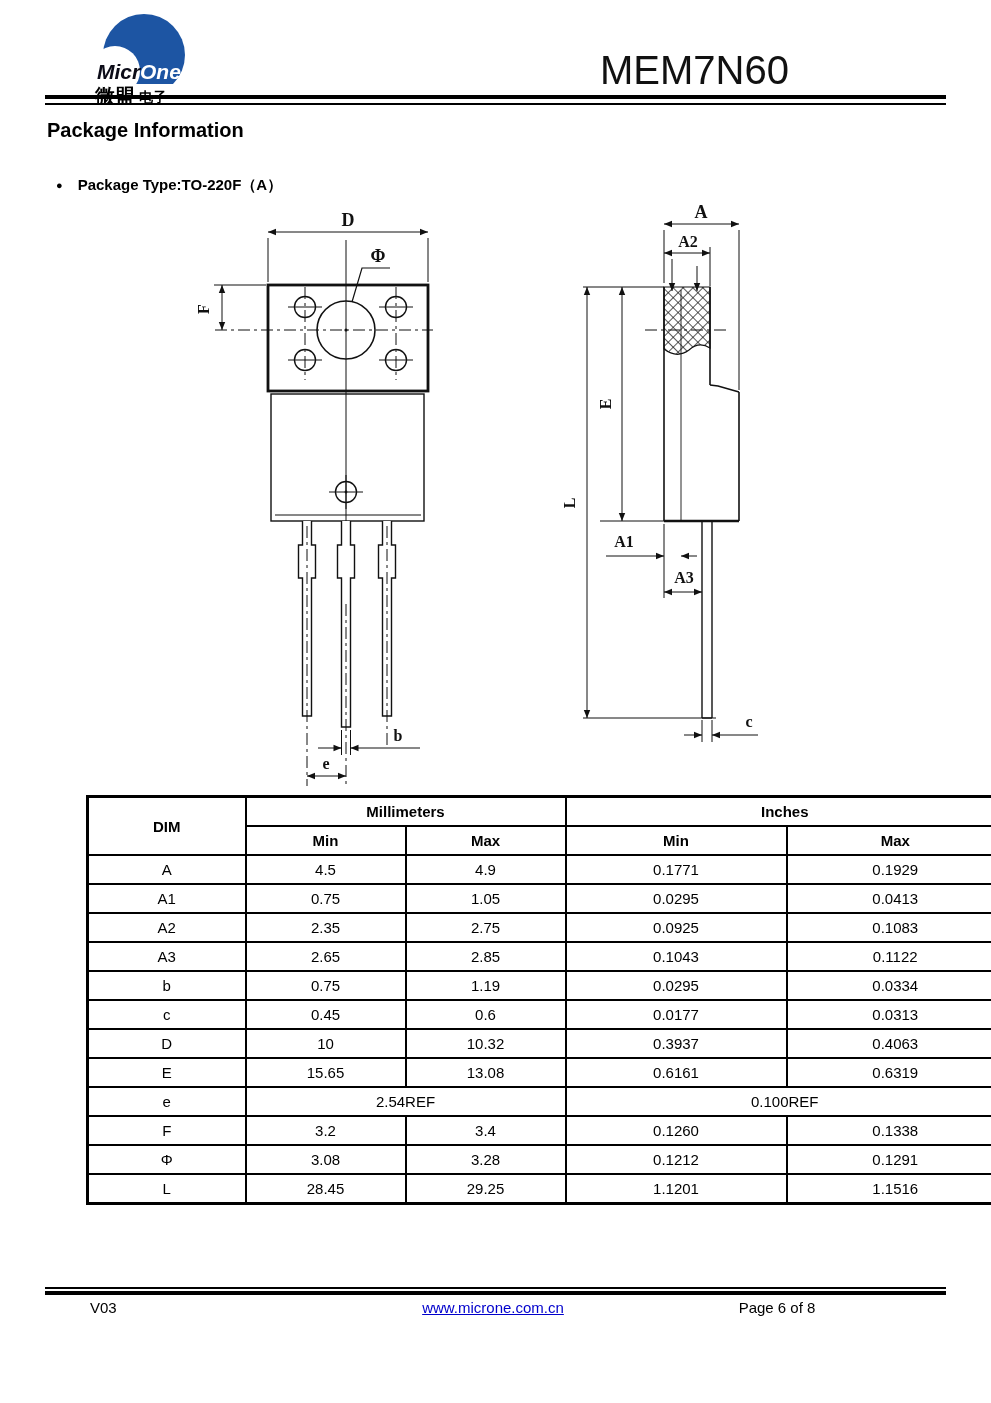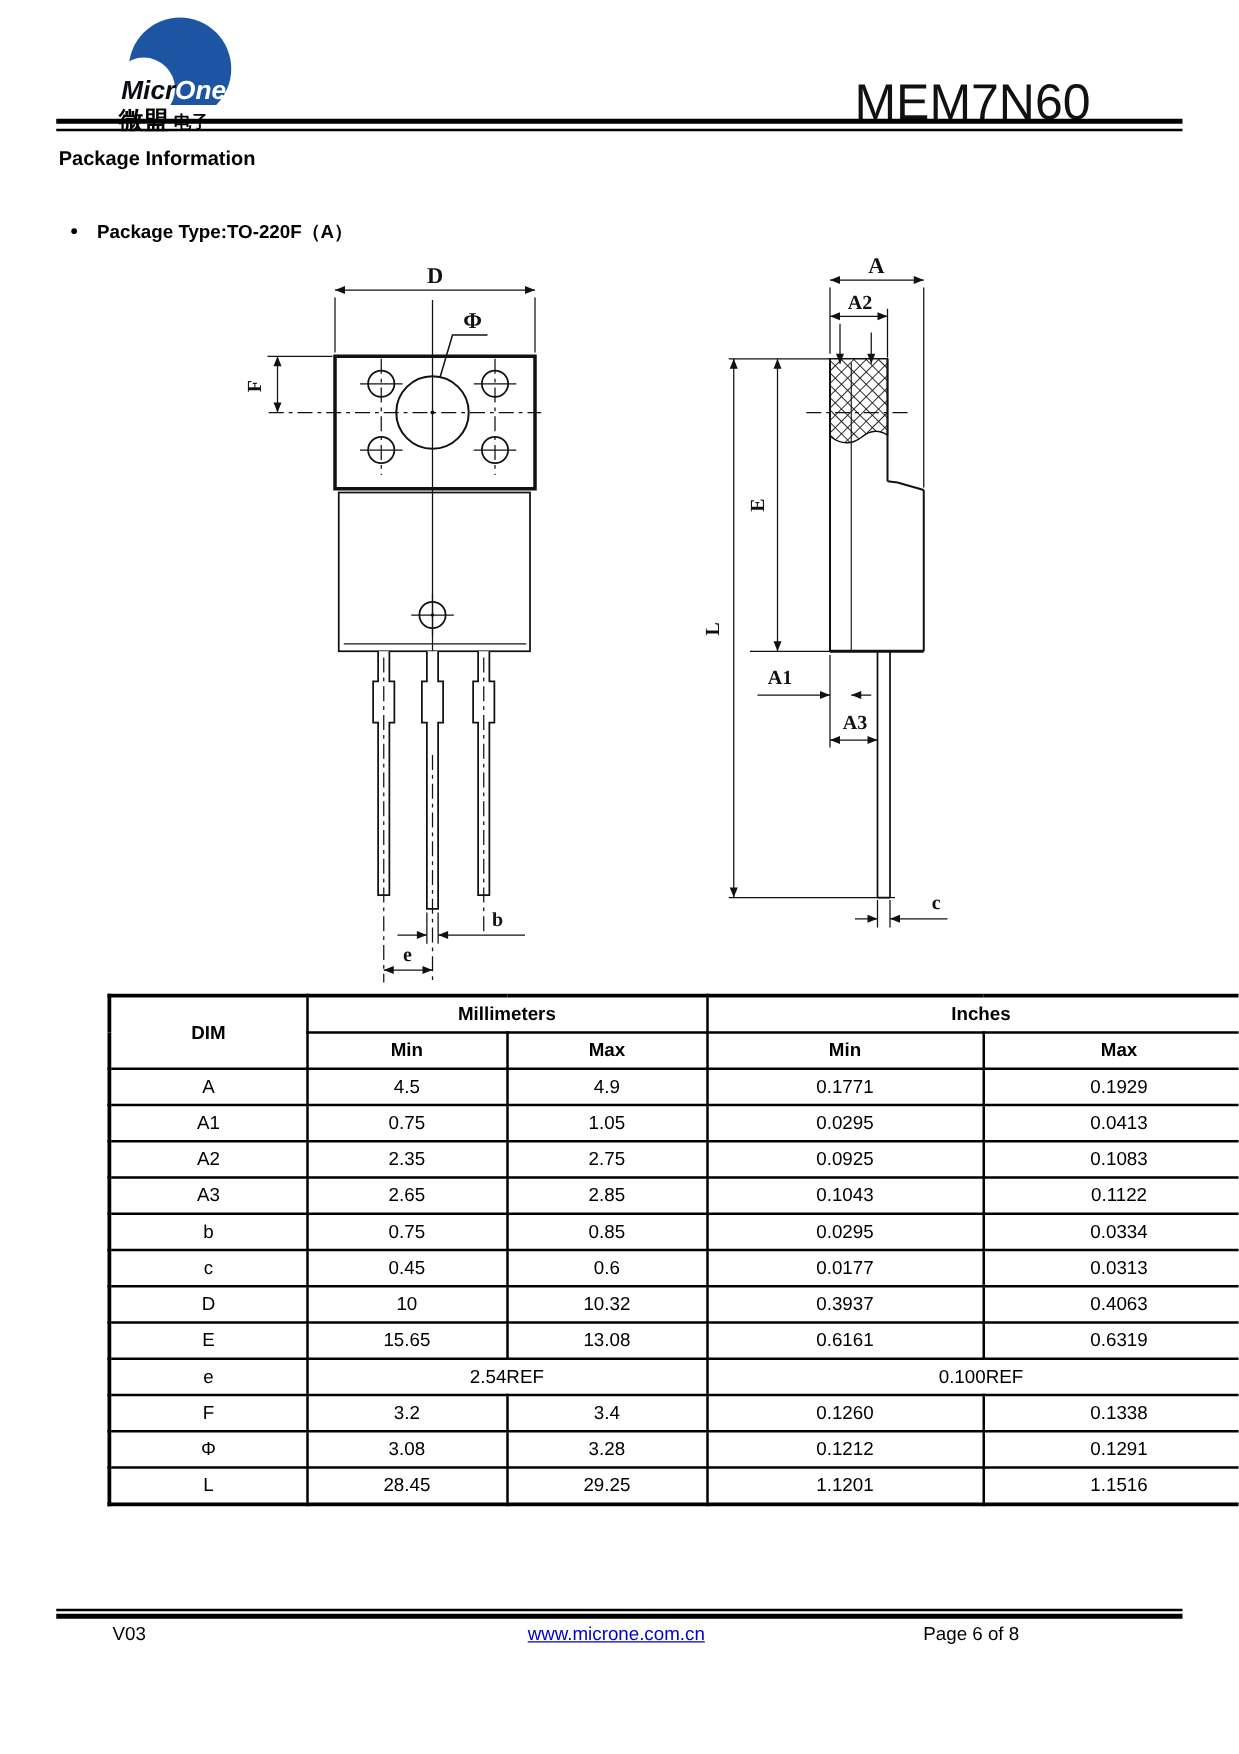--- a/index.html
+++ b/index.html
@@ -1,27 +1,27 @@
 <!DOCTYPE html>
 <html><head>
 <meta charset="utf-8">
 <style>
   html,body{margin:0;padding:0;background:#fff;}
   .page{position:relative;width:991px;height:1403px;background:#fff;overflow:hidden;
         font-family:"Liberation Sans",sans-serif;color:#000;}
   .abs{position:absolute;}
   
   .logo{left:90px;top:8px;}
-  .part-title{left:600px;top:48px;width:356px;text-align:center;font-size:40px;color:#111;margin-top:12px;}
+  .part-title{left:600px;top:48px;width:356px;text-align:left;font-size:40px;color:#111;}
   .rule{left:45px;width:901px;background:#000;}
   .rt1{top:95px;height:4px;}
   .rt2{top:103px;height:2px;}
   .rb1{top:1287px;height:2px;}
   .rb2{top:1291px;height:4px;}
-  .pkg-heading{left:47px;top:119px;font-size:16px;font-weight:bold;margin:0;}
+  .pkg-heading{left:47px;top:119px;font-size:20px;font-weight:bold;margin:0;}
   .bullet-row{left:56px;top:176px;display:flex;align-items:center;gap:15px;}
   .bullet-row .dot{font-size:11px;line-height:15px;}
   .bullet-row .btxt{font-size:15px;font-weight:bold;text-align:right;}
   
   .drawing{left:170px;top:195px;}
   .dl{fill:#111;stroke:none;font:bold 16px "Liberation Serif",serif;text-anchor:middle;}
   .dlb{font-size:18px;}
   .cl{stroke-dasharray:12 4 3 4;stroke-width:1;}
   
   .dim-table{position:absolute;left:38px;top:795px;width:917px;border-collapse:collapse;
@@ -229,21 +229,21 @@
         <tr>
           <td>A3</td>
           <td>2.65</td>
           <td>2.85</td>
           <td>0.1043</td>
           <td>0.1122</td>
         </tr>
         <tr>
           <td>b</td>
           <td>0.75</td>
-          <td>0.85</td>
+          <td>1.19</td>
           <td>0.0295</td>
           <td>0.0334</td>
         </tr>
         <tr>
           <td>c</td>
           <td>0.45</td>
           <td>0.6</td>
           <td>0.0177</td>
           <td>0.0313</td>
         </tr>

